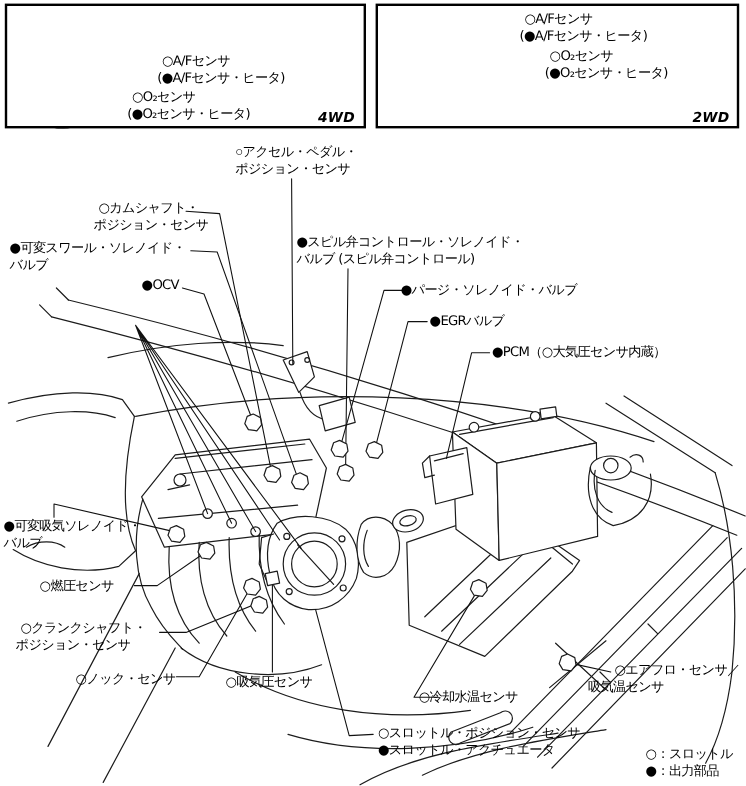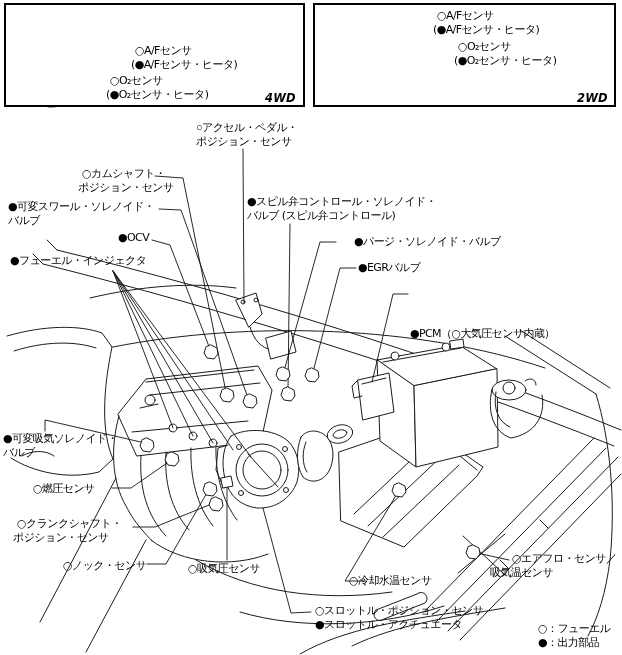--- a/index.html
+++ b/index.html
@@ -242,34 +242,31 @@
     <div>○カムシャフト・</div>
     <div class="out1">ポジション・センサ</div>
   </div>
   <div class="lbl" style="left:8px;top:200px;">
     <div>●可変スワール・ソレノイド・</div>
     <div>バルブ</div>
   </div>
   <div class="lbl" style="left:118px;top:231px;">
     <div>●OCV</div>
   </div>
-  <div class="lbl" style="left:10px;top:254px;">
-    <div>●フューエル・インジェクタ</div>
-  </div>
   <div class="lbl" style="left:247px;top:195px;">
     <div>●スピル弁コントロール・ソレノイド・</div>
     <div>バルブ (スピル弁コントロール)</div>
   </div>
-  <div class="lbl" style="left:354px;top:235px;">
+  <div class="lbl" style="left:334px;top:235px;">
     <div>●パージ・ソレノイド・バルブ</div>
   </div>
   <div class="lbl" style="left:358px;top:261px;">
     <div>●EGRバルブ</div>
   </div>
-  <div class="lbl" style="left:410px;top:287px;margin-top:40px;">
+  <div class="lbl" style="left:410px;top:287px;">
     <div>●PCM（○大気圧センサ内蔵）</div>
   </div>
   <div class="lbl" style="left:3px;top:432px;">
     <div>●可変吸気ソレノイド・</div>
     <div>バルブ</div>
   </div>
   <div class="lbl" style="left:33px;top:482px;">
     <div>○燃圧センサ</div>
   </div>
   <div class="lbl" style="left:17px;top:517px;">
@@ -288,17 +285,17 @@
   <div class="lbl" style="left:315px;top:604px;">
     <div>○スロットル・ポジション・センサ</div>
     <div>●スロットル・アクチュエータ</div>
   </div>
   <div class="lbl" style="left:490px;top:552px;">
     <div class="in1">○エアフロ・センサ／</div>
     <div>吸気温センサ</div>
   </div>
 
   <div class="lbl" style="left:538px;top:622px;">
-    <div>○：フューエル</div>
+    <div>○：スロットル</div>
     <div>●：出力部品</div>
   </div>
 
 </div>
 
 </body></html>

